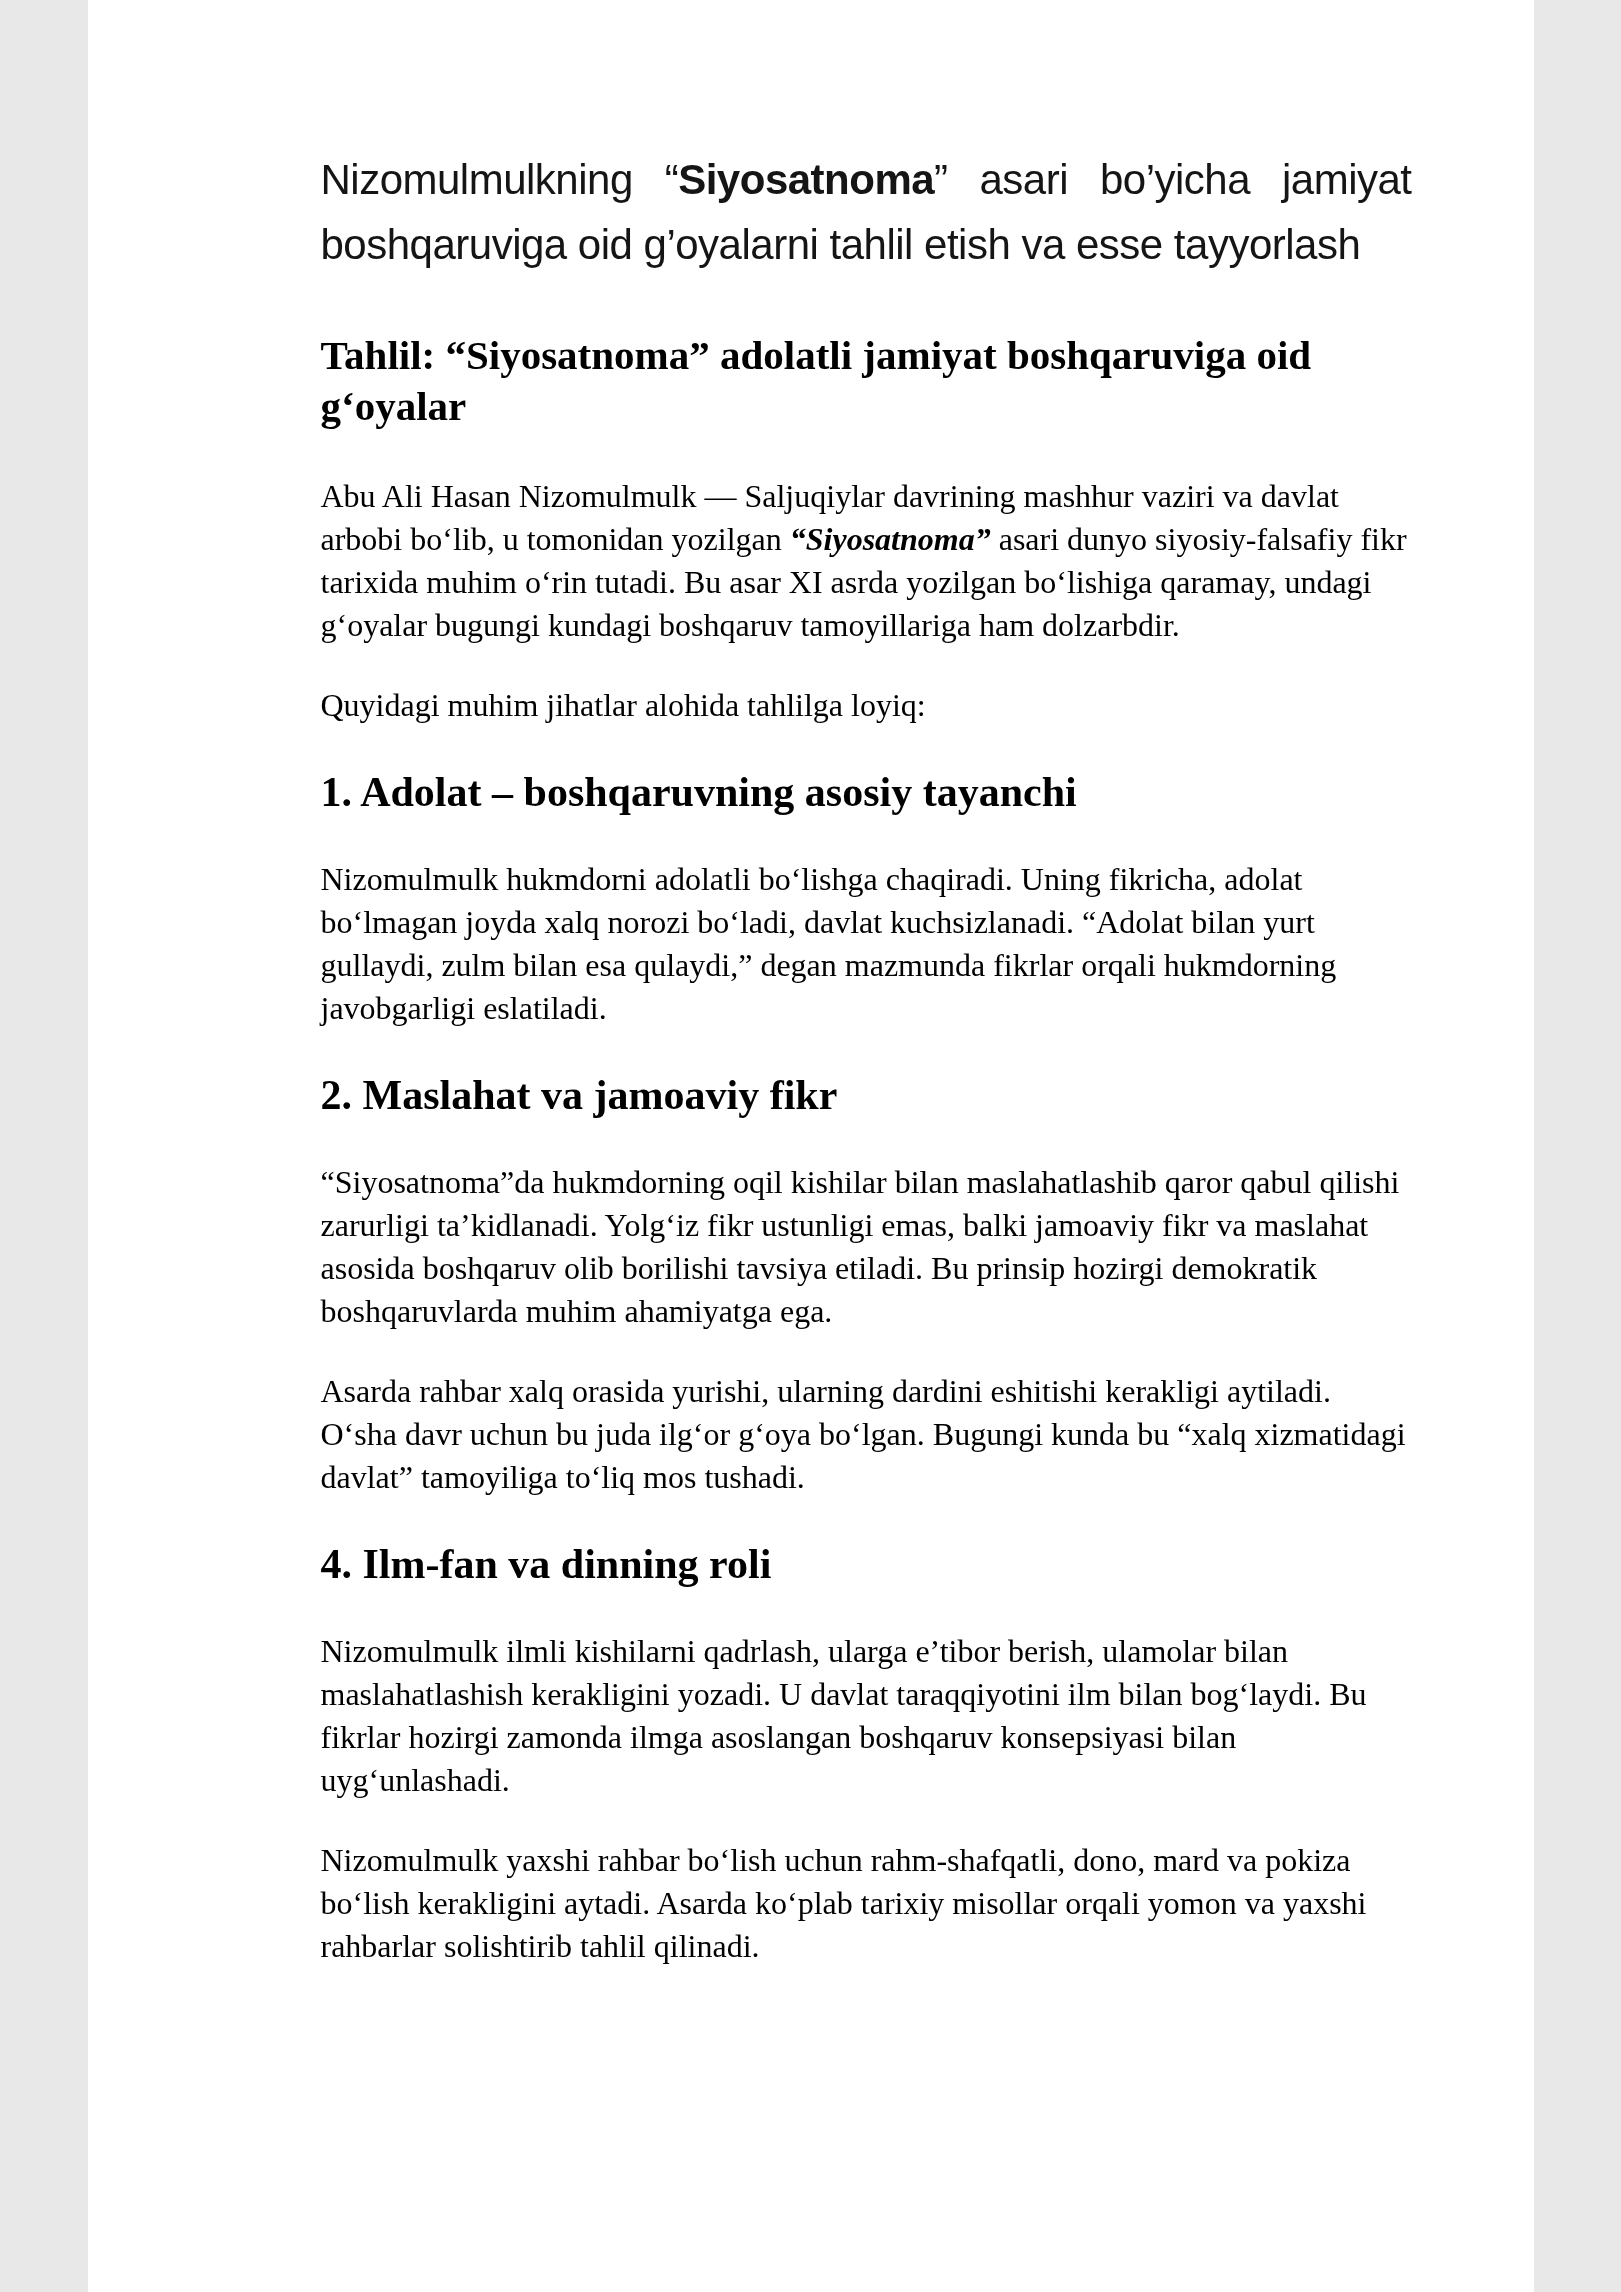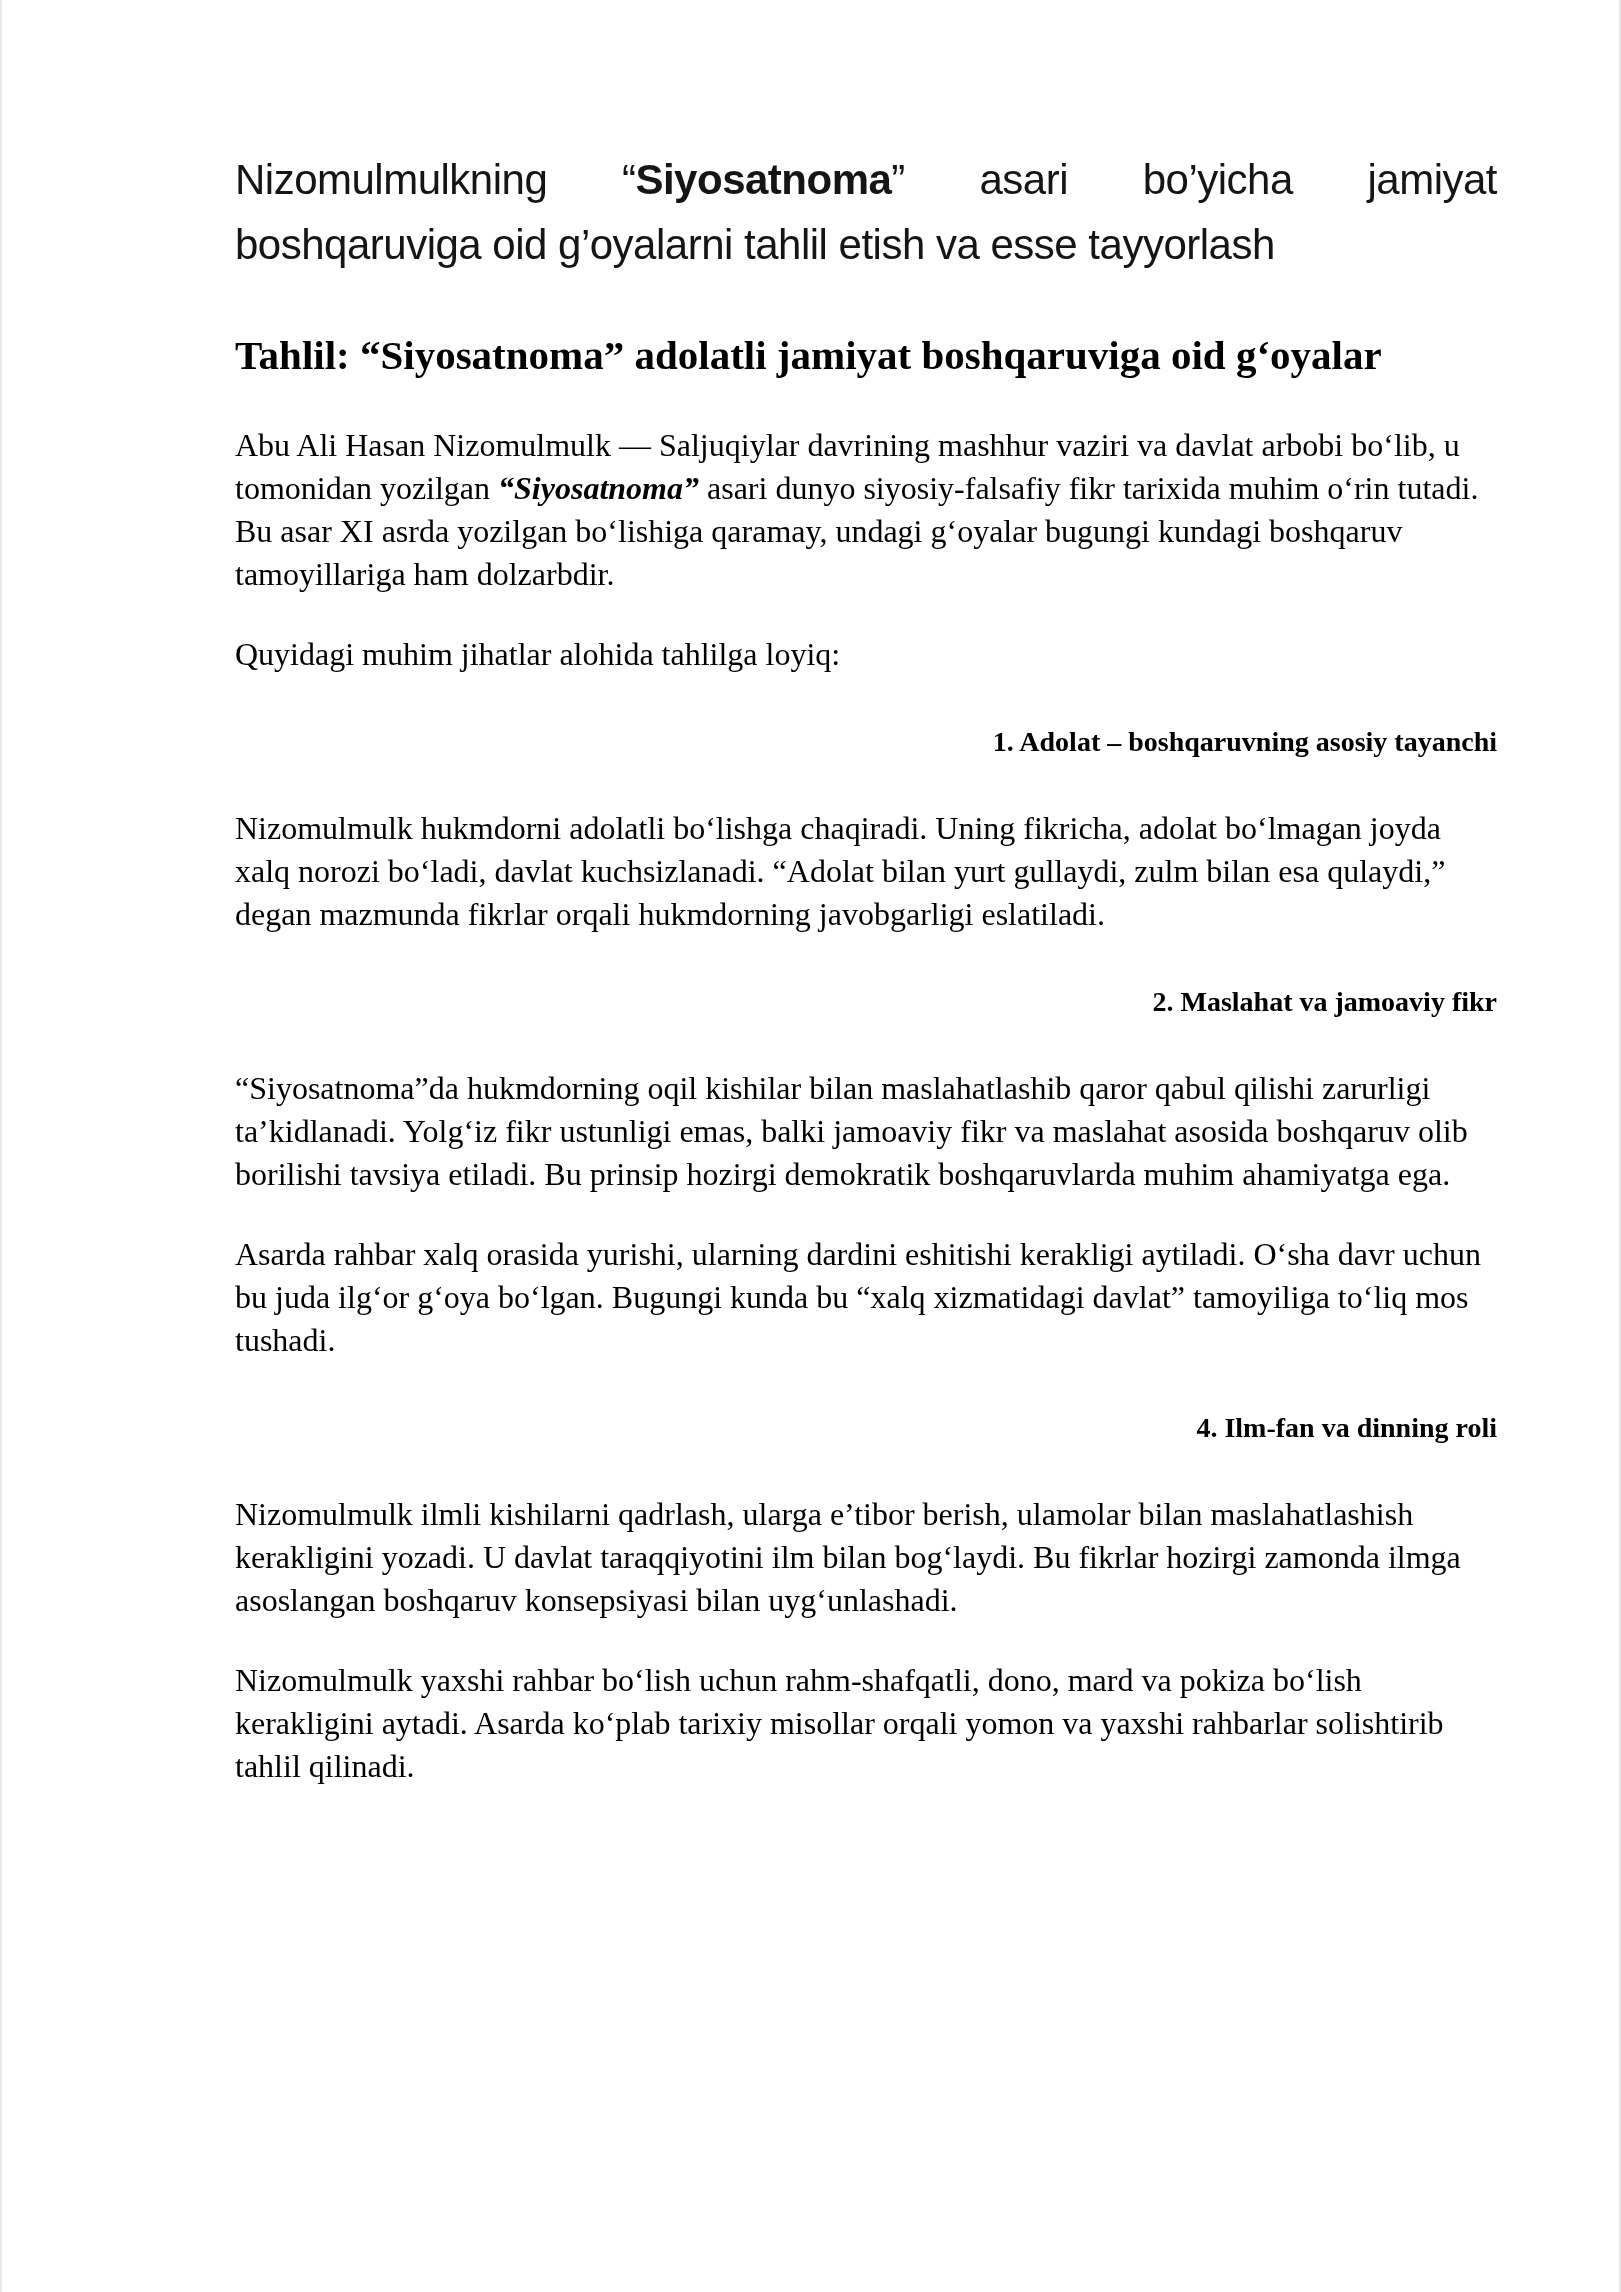--- a/index.html
+++ b/index.html
@@ -2,21 +2,21 @@
 <html><head>
 <meta charset="utf-8">
 <style>
   html, body {
     margin: 0;
     padding: 0;
     background: #e8e8e8;
   }
   .page {
     position: relative;
-    width: 1617px;
+    width: 1446px;
     height: 2293px;
     margin: 0 auto;
     background: #ffffff;
     box-sizing: border-box;
     padding: 147px 122px 16px 233px;
     color: #000000;
     overflow: hidden;
   }
   .doc-title {
     font-family: "Liberation Sans", sans-serif;
@@ -45,25 +45,24 @@
     font-weight: 400;
     margin: 0 0 37px 0;
     text-align: left;
   }
   .para .body-em {
     font-weight: 700;
     font-style: italic;
   }
   .section-heading {
     font-family: "Liberation Serif", serif;
-    font-size: 28px;
+    font-size: 42px;
     line-height: 49px;
     font-weight: 700;
     margin: 41px 0 41px 0;
-    text-align: right;
   }
 </style>
 </head>
 <body>
 
 <div class="page">
 
   <h1 class="doc-title"><span>Nizomulmulkning “</span><span class="title-em">Siyosatnoma</span><span>” asari bo’yicha jamiyat boshqaruviga oid g’oyalarni tahlil etish va esse tayyorlash</span></h1>
 
   <h2 class="doc-subtitle">Tahlil: “Siyosatnoma” adolatli jamiyat boshqaruviga oid g‘oyalar</h2>

